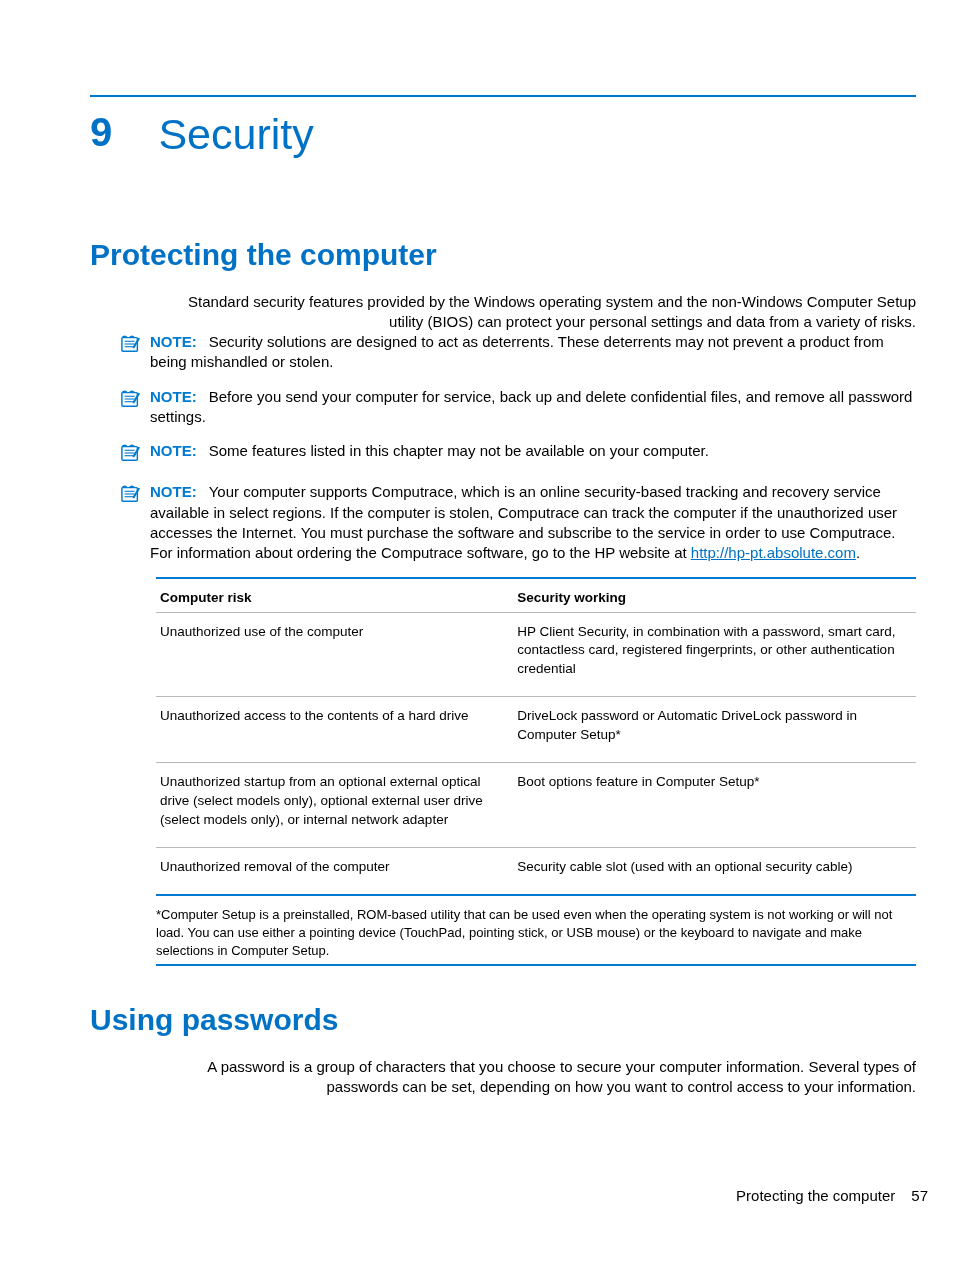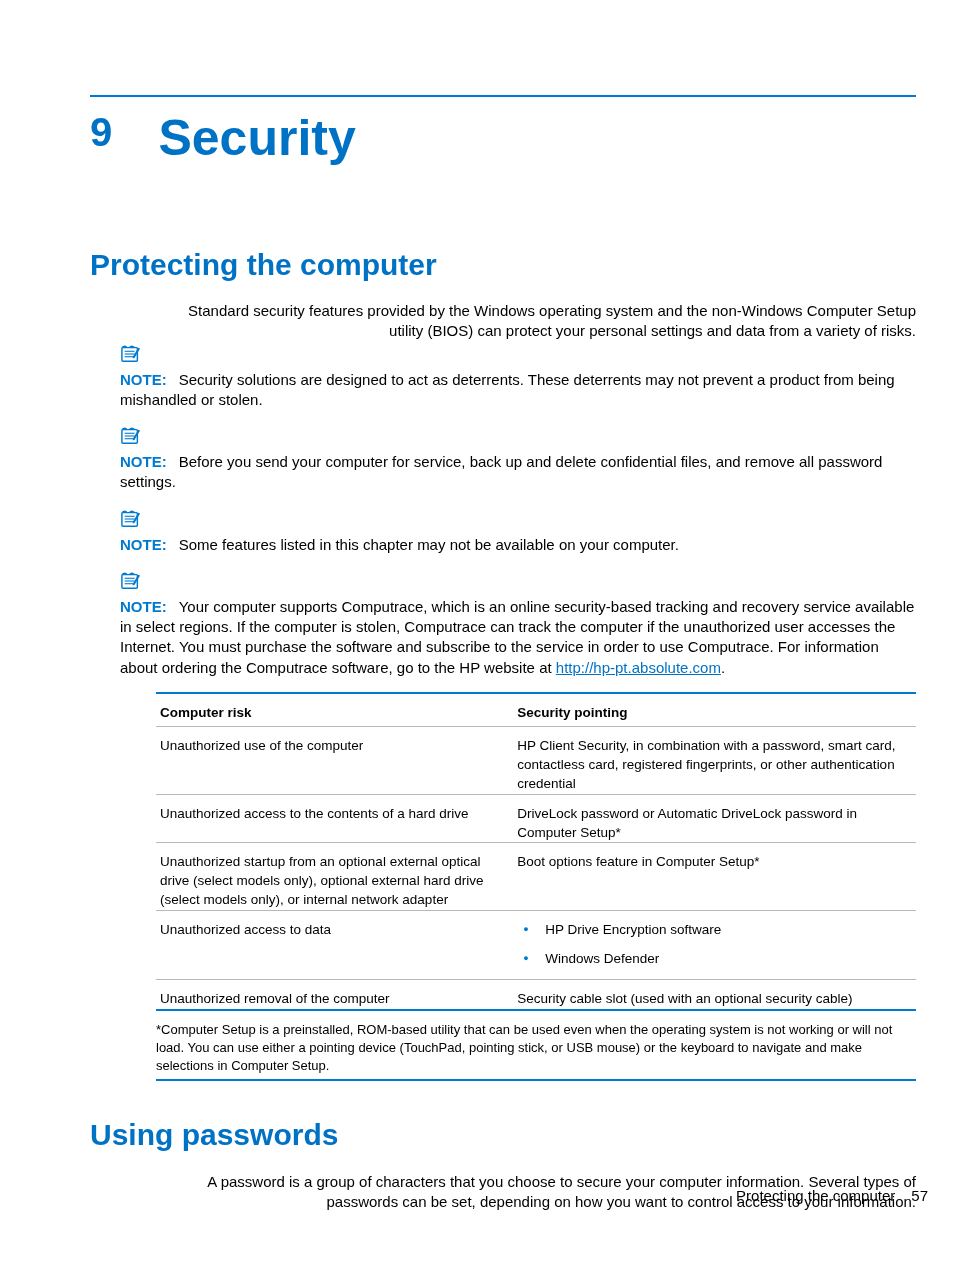--- a/index.html
+++ b/index.html
@@ -9,38 +9,38 @@
       height: 1270px;
       background: #fff;
       padding: 95px 38px 40px 90px;
       color: #000;
       font-size: 15px;
       line-height: 1.35;
     }
     .chapter-rule-top { border-top: 2px solid #007ad0; margin-bottom: 8px; }
     .chapter-header { margin-bottom: 72px; }
     .chapter-number { font-size: 40px; font-weight: bold; color: #0072c6; display: inline-block; margin-right: 42px; vertical-align: top; }
-    .chapter-title { font-size: 50px; font-weight: bold; color: #0072c6; display: inline-block; vertical-align: top; }
+    .chapter-title { font-size: 43px; font-weight: normal; color: #0072c6; display: inline-block; vertical-align: top; }
     .section-title { font-size: 30px; font-weight: bold; color: #0072c6; margin-bottom: 16px; margin-top: 24px; }
     .content-block { margin-left: 66px; }
     .para { margin-bottom: 0; text-align: right; }
-    .note-box { margin-left: 30px; margin-bottom: 14px; display: flex; align-items: flex-start; flex-direction: column; }
+    .note-box { margin-left: 30px; margin-bottom: 14px; display: flex; align-items: flex-start; }
     .note-icon { flex: 0 0 26px; margin-right: 4px; margin-top: 2px; }
     .note-icon svg { width: 22px; height: 20px; }
     .note-text { flex: 1; }
     .note-label { font-weight: bold; color: #007ad0; }
     .note-gap { display: inline-block; width: 12px; }
     a.link { color: #0072c6; text-decoration: underline; }
     .f10 { color: #0072c6; }
     .table-wrap { margin-left: 66px; margin-top: 4px; }
     .tbl-rule-top { border-top: 2px solid #007ad0; }
     .tbl-rule-bot { border-top: 2px solid #007ad0; margin-top: 4px; }
     table { width: 100%; border-collapse: collapse; }
     th { text-align: left; font-weight: bold; font-size: 13.5px; padding: 10px 8px 4px 4px; border-bottom: 1px solid #b8b8b8; }
-    td { font-size: 13.5px; padding: 10px 8px 0 4px; border-bottom: 1px solid #b8b8b8; vertical-align: top; line-height: 1.4; }
+    td { font-size: 13.5px; padding: 10px 8px 17px 4px; border-bottom: 1px solid #b8b8b8; vertical-align: top; line-height: 1.4; }
     tr.last td { border-bottom: none; }
     td ul { list-style: none; padding-left: 0; }
     td ul li { padding-left: 28px; position: relative; margin-bottom: 10px; }
     td ul li::before { content: "●"; color: #007ad0; position: absolute; left: 6px; font-size: 9px; top: 2px; }
     .table-footnote { font-size: 13px; margin-top: 10px; line-height: 1.4; }
     .footer { position: absolute; left: 102px; width: 826px; top: 1186px; text-align: right; font-size: 15px; }
     .footer-gap { display: inline-block; width: 16px; }
   </style>
 </head>
 <body>
@@ -116,44 +116,35 @@
   </span>
   <span class="note-text"><span class="note-label">NOTE:</span><span class="note-gap"></span><span>Your computer supports Computrace, which is an online security-based tracking and recovery service available in select regions. If the computer is stolen, Computrace can track the computer if the unauthorized user accesses the Internet. You must purchase the software and subscribe to the service in order to use Computrace. For information about ordering the Computrace software, go to the HP website at </span><a class="link">http://hp-pt.absolute.com</a><span>.</span></span>
 </div>
 
 <div class="table-wrap">
   <div class="tbl-rule-top"></div>
   <table>
     <thead>
       <tr>
         <th style="width:47%">Computer risk</th>
-        <th>Security pointing</th>
+        <th>Security working</th>
       </tr>
     </thead>
     <tbody>
       <tr>
         <td>Unauthorized use of the computer</td>
         <td>HP Client Security, in combination with a password, smart card, contactless card, registered fingerprints, or other authentication credential</td>
       </tr>
       <tr>
         <td>Unauthorized access to the contents of a hard drive</td>
         <td>DriveLock password or Automatic DriveLock password in Computer Setup*</td>
       </tr>
       <tr>
-        <td>Unauthorized startup from an optional external optical drive (select models only), optional external hard drive (select models only), or internal network adapter</td>
+        <td>Unauthorized startup from an optional external optical drive (select models only), optional external user drive (select models only), or internal network adapter</td>
         <td>Boot options feature in Computer Setup*</td>
-      </tr>
-      <tr>
-        <td>Unauthorized access to data</td>
-        <td>
-          <ul>
-            <li>HP Drive Encryption software</li>
-            <li>Windows Defender</li>
-          </ul>
-        </td>
       </tr>
       <tr class="last">
         <td>Unauthorized removal of the computer</td>
         <td>Security cable slot (used with an optional security cable)</td>
       </tr>
     </tbody>
   </table>
   <div class="tbl-rule-top"></div>
   <p class="table-footnote">*Computer Setup is a preinstalled, ROM-based utility that can be used even when the operating system is not working or will not load. You can use either a pointing device (TouchPad, pointing stick, or USB mouse) or the keyboard to navigate and make selections in Computer Setup.</p>
   <div class="tbl-rule-bot"></div>

